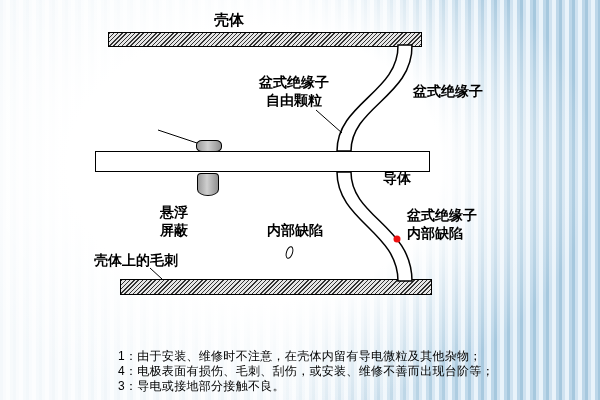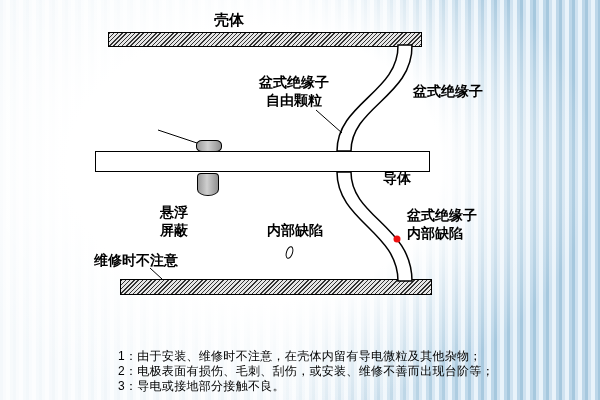--- a/index.html
+++ b/index.html
@@ -116,22 +116,22 @@
       <div>屏蔽</div>
     </div>
 
     <div class="lbl" style="left:267px; top:222px;">内部缺陷</div>
 
     <div class="lbl" style="left:407px; top:207px;">
       <div>盆式绝缘子</div>
       <div>内部缺陷</div>
     </div>
 
-    <div class="lbl" style="left:94px; top:252px;">维修时不注意</div>
+    <div class="lbl" style="left:94px; top:252px;">壳体上的毛刺</div>
 
     <div class="notes">
       <div>1：由于安装、维修时不注意，在壳体内留有导电微粒及其他杂物；</div>
-      <div>2：电极表面有损伤、毛刺、刮伤，或安装、维修不善而出现台阶等；</div>
+      <div>4：电极表面有损伤、毛刺、刮伤，或安装、维修不善而出现台阶等；</div>
       <div>3：导电或接地部分接触不良。</div>
     </div>
 
   </div>
 </div>
 
 </body></html>

